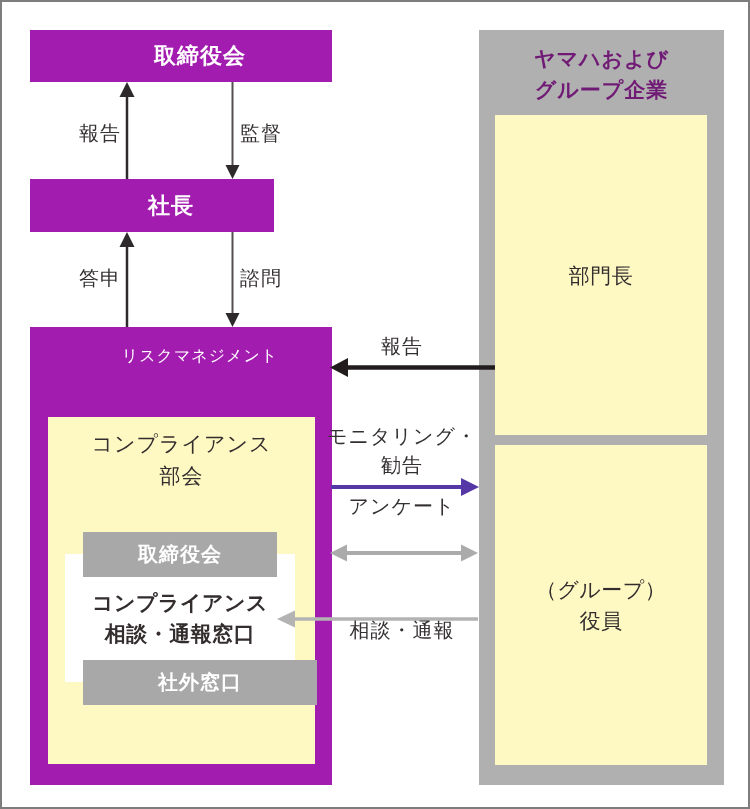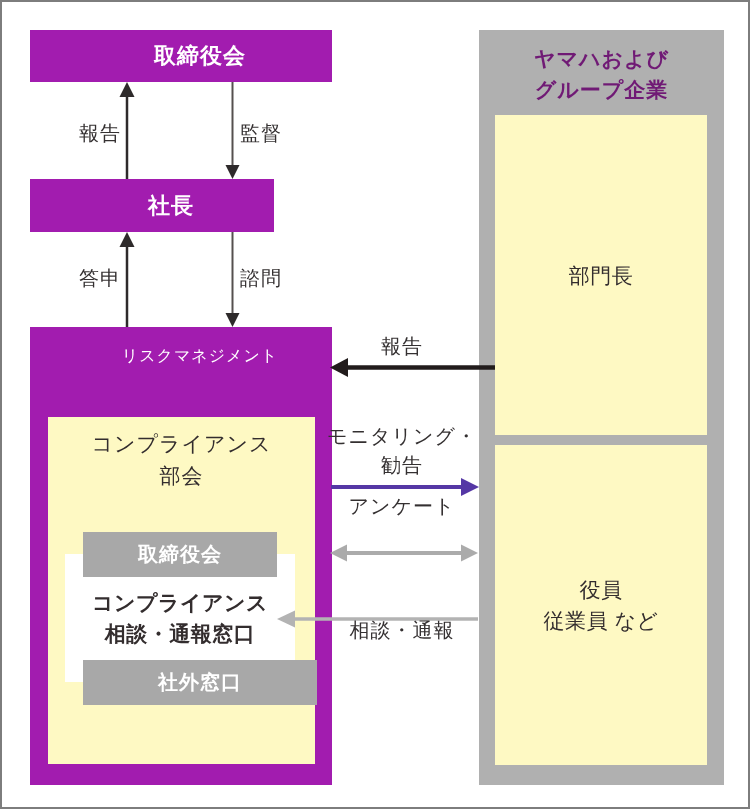--- a/index.html
+++ b/index.html
@@ -100,22 +100,22 @@
       <div>ヤマハおよび</div>
       <div>グループ企業</div>
     </div>
   </div>
 
   <div class="abs light-box" style="left:493px;top:113px;width:212px;height:320px;font-size:21px;line-height:31px;letter-spacing:0.5px;">
     <div>部門長</div>
   </div>
 
   <div class="abs light-box" style="left:493px;top:443px;width:212px;height:320px;font-size:21px;line-height:31px;letter-spacing:0.5px;">
+    <div>（グループ）</div>
     <div>役員</div>
-    <div>従業員 など</div>
   </div>
 
   <svg id="arrows" width="750" height="809" viewBox="0 0 750 809">
 
     <g>
       <line x1="125" y1="177" x2="125" y2="93" stroke="#2e2a2b" stroke-width="2.5"></line>
       <polygon points="125,80 117.5,95 132.5,95" fill="#2e2a2b"></polygon>
     </g>
 
     <g>

